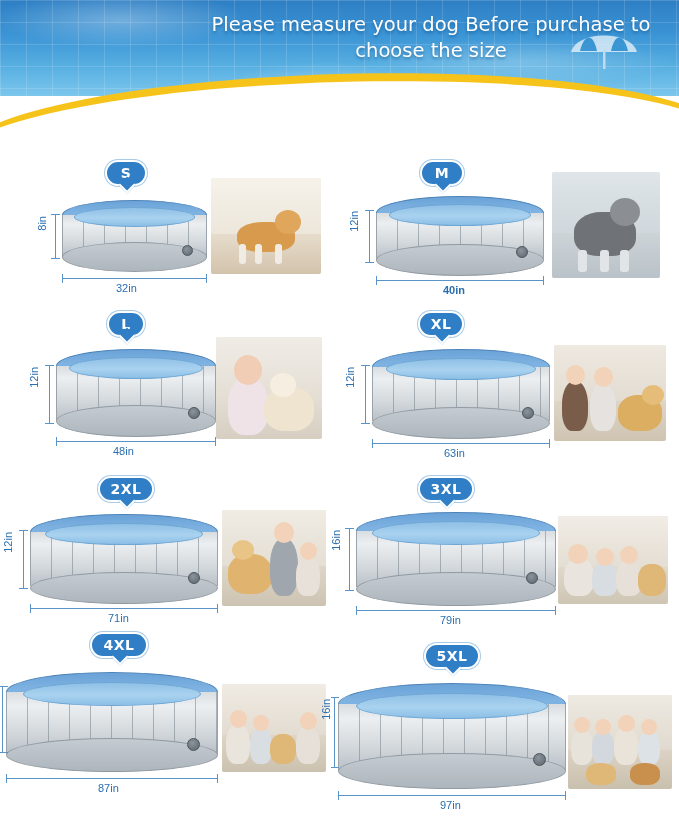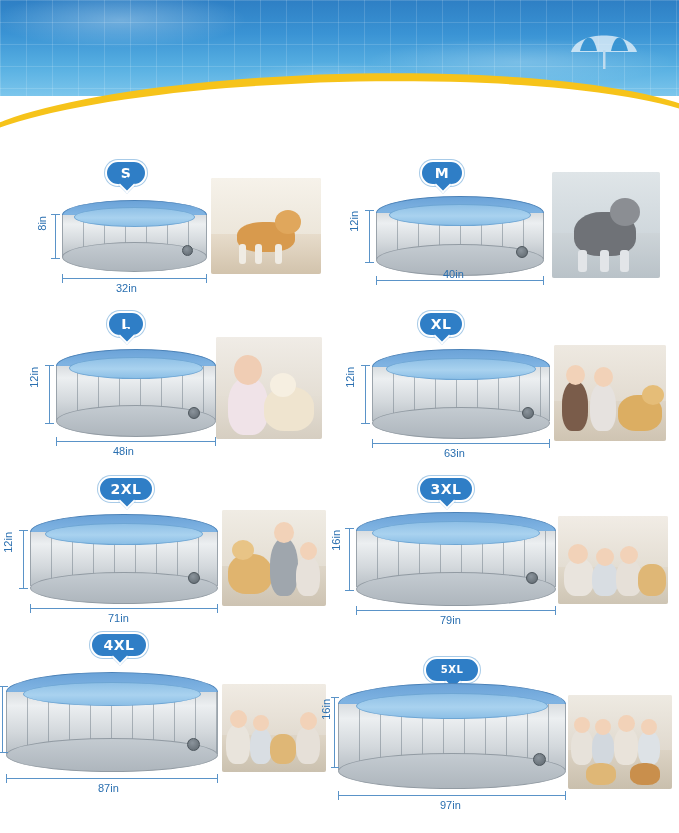--- a/index.html
+++ b/index.html
@@ -225,20 +225,21 @@
       <path d="M13 25 C17 8 26 6 30 25 Z" fill="#2e8fd0" opacity="0.95"></path>
       <path d="M44 25 C48 6 57 8 61 25 Z" fill="#2e8fd0" opacity="0.95"></path>
       <rect x="36" y="24" width="2.5" height="19" fill="#cfe3f2"></rect>
     </svg>
 
     <svg class="hdr-pool-obj" viewBox="0 0 80 60">
       <ellipse cx="40" cy="34" rx="30" ry="20" fill="#c96a3a" opacity="0.85"></ellipse>
       <ellipse cx="40" cy="30" rx="22" ry="14" fill="#7d3f21" opacity="0.7"></ellipse>
     </svg>
 
+    <div class="hdr-text">Please measure your dog Before purchase to choose the size</div>
   </div>
 
   <div class="swoosh"></div>
   <div class="swoosh-inner"></div>
 
   <div class="grid">
 
     <div class="cell" style="left:0;top:0;width:340px;height:155px;">
       <div class="tag" style="left:105px;top:12px;width:42px;height:26px;font-size:14px;">S</div>
 
@@ -280,21 +281,21 @@
         <div class="bottom" style="top:48px;height:32px;"></div>
         <div class="water" style="left:13px;top:8px;width:142px;height:22px;"></div>
         <div class="drain" style="right:16px;top:50px;width:12px;height:12px;"></div>
       </div>
 
       <div class="dim-h" style="left:8px;top:63px;">12in</div>
       <div class="dim-line" style="left:29px;top:62px;width:1px;height:52px;"></div>
       <div class="tick" style="left:25px;top:62px;width:9px;height:1px;"></div>
       <div class="tick" style="left:25px;top:114px;width:9px;height:1px;"></div>
 
-      <div class="dim-w" style="left:103px;top:120px;">40in</div>
+      <div class="dim-w" style="left:103px;top:136px;font-weight:bold;">40in</div>
       <div class="dim-line" style="left:36px;top:132px;width:168px;height:1px;"></div>
       <div class="tick" style="left:36px;top:128px;width:1px;height:9px;"></div>
       <div class="tick" style="left:203px;top:128px;width:1px;height:9px;"></div>
 
       <div class="photo" style="left:212px;top:24px;width:108px;height:106px;">
         <div class="wall" style="background:linear-gradient(180deg,#dfe5e8,#cfd7dc);"></div>
         <div class="floor" style="background:linear-gradient(180deg,#cdd4d8,#b9c2c8);"></div>
         <div class="dogb" style="left:22px;top:40px;width:62px;height:44px;background:#6f7277;"></div>
         <div class="head" style="left:58px;top:26px;width:30px;height:28px;background:#8b8e93;"></div>
         <div class="fig" style="left:26px;top:78px;width:9px;height:22px;background:#e2e5e8;border-radius:3px;"></div>
@@ -461,21 +462,21 @@
         <div class="head" style="left:8px;top:26px;width:17px;height:18px;background:#f2d2b8;"></div>
         <div class="fig" style="left:28px;top:44px;width:22px;height:36px;background:#d9dee3;"></div>
         <div class="head" style="left:31px;top:31px;width:16px;height:16px;background:#f2d2b8;"></div>
         <div class="dogb" style="left:48px;top:50px;width:26px;height:30px;background:#dfb776;"></div>
         <div class="fig" style="left:74px;top:42px;width:24px;height:38px;background:#e6e0d8;"></div>
         <div class="head" style="left:78px;top:28px;width:17px;height:18px;background:#f2d2b8;"></div>
       </div>
     </div>
 
     <div class="cell" style="left:340px;top:485px;width:339px;height:200px;">
-      <div class="tag" style="left:84px;top:24px;width:56px;height:26px;font-size:10px;text-align:right;">5XL</div>
+      <div class="tag" style="left:84px;top:10px;width:56px;height:26px;font-size:14px;text-align:right;">5XL</div>
 
       <div class="pool" style="left:-2px;top:50px;width:228px;height:110px;">
         <div class="rim" style="height:42px;"></div>
         <div class="body" style="top:21px;height:66px;"></div>
         <div class="bottom" style="top:70px;height:36px;"></div>
         <div class="water" style="left:18px;top:10px;width:192px;height:26px;"></div>
         <div class="drain" style="right:20px;top:70px;width:13px;height:13px;"></div>
       </div>
 
       <div class="dim-h" style="left:-20px;top:66px;">16in</div>

